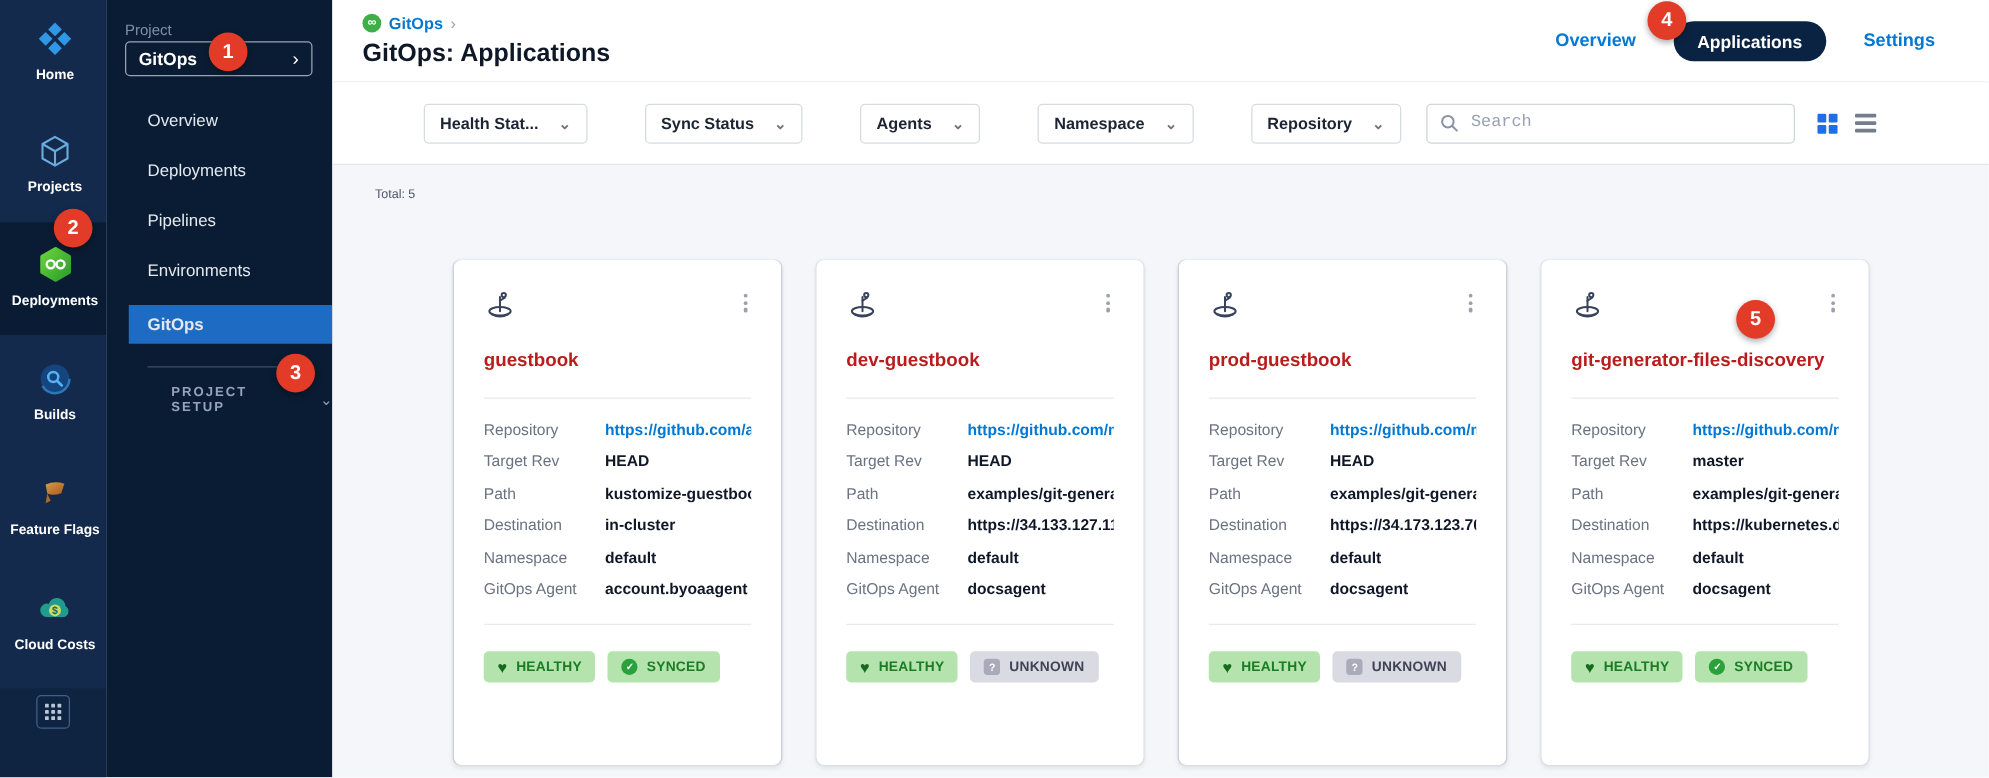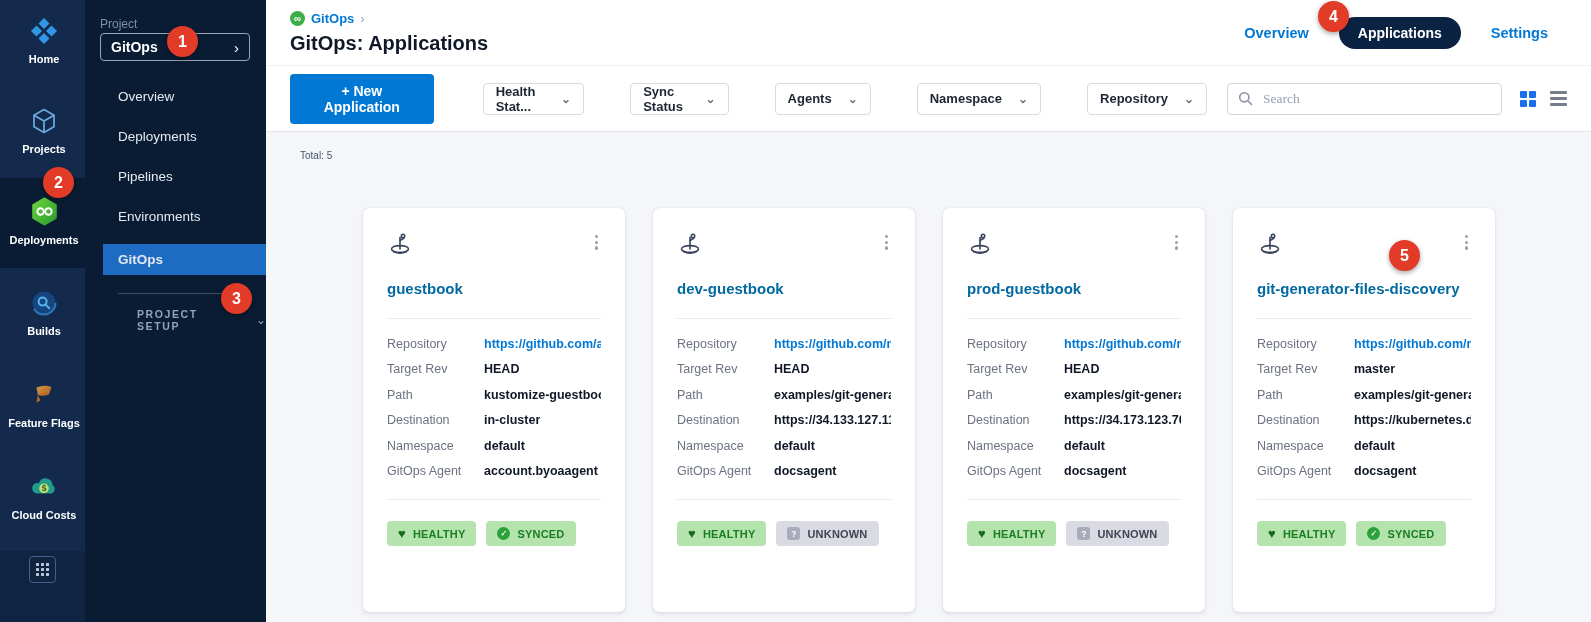--- a/index.html
+++ b/index.html
@@ -53,39 +53,39 @@
              display:flex;align-items:center;padding:0 24px;}
   .btn-new{background:#0278d5;color:#fff;font-weight:700;font-size:14px;padding:9px 16px;border-radius:4px;border:none;cursor:pointer;
            font-family:"Liberation Sans",sans-serif;}
   .filter-group{display:flex;gap:46px;margin-left:49px;}
   .fselect{height:32px;border:1px solid #d6dae1;border-radius:4px;background:#fff;display:flex;align-items:center;
            justify-content:space-between;padding:0 12px;font-size:13px;font-weight:600;color:#1d2433;cursor:pointer;}
   .fselect .caret{color:#6b7280;font-size:12px;margin-left:16px;line-height:0;}
   .search-box{margin-left:20px;width:295px;height:32px;border:1px solid #cfd4dd;border-radius:4px;background:#fff;
               display:flex;align-items:center;gap:8px;padding:0 10px;}
   .search-box input{border:none;outline:none;flex:1;font-size:13.5px;color:#1d2433;background:transparent;
-                    font-family:Liberation Serif, serif;}
+                    font-family:Liberation Mono, monospace;}
   .search-box input::placeholder{color:#98a2b3;}
   .view-icons{margin-left:18px;display:flex;align-items:center;gap:14px;}
   .grid-ic{display:grid;grid-template-columns:7px 7px;grid-template-rows:7px 7px;gap:2px;cursor:pointer;}
   .grid-ic i{background:#1b6fe8;border-radius:1px;}
   .list-ic{display:flex;flex-direction:column;gap:3px;cursor:pointer;}
   .list-ic i{width:17px;height:3px;background:#757d8a;border-radius:1px;}
 
   .content{position:relative;height:490px;background:#f4f6fa;}
   .total{position:absolute;left:34px;top:18px;font-size:10px;color:#4a5568;}
   .cards-row{position:absolute;left:97px;top:76px;display:flex;gap:28px;}
 
   
   .card{width:262px;height:404px;background:#fff;border-radius:6px;padding:24px;
         box-shadow:0 0 1px rgba(40,41,61,.25),0 2px 4px rgba(96,97,112,.14);}
   .card-top{display:flex;justify-content:space-between;align-items:flex-start;}
   .kebab{display:flex;flex-direction:column;gap:2.5px;padding:3px;cursor:pointer;}
   .kebab i{width:3.2px;height:3.2px;border-radius:50%;background:#9aa0ad;}
-  .card-name{margin-top:24px;font-size:15px;font-weight:600;color:#0369a1;white-space:nowrap;}
+  .card-name{margin-top:24px;font-size:15px;font-weight:600;color:#b91c1c;white-space:nowrap;}
   .hr{border-top:1px solid #e7e9ee;margin-top:21px;}
   .kv-rows{margin-top:12px;}
   .kv{display:flex;align-items:center;height:25.5px;font-size:12.5px;}
   .kv-label{width:97px;color:#6b7280;flex:none;}
   .kv-value{font-weight:700;color:#101828;white-space:nowrap;overflow:hidden;flex:1;}
   .kv-value.link{color:#0278d5;cursor:pointer;}
   .hr2{border-top:1px solid #e7e9ee;margin-top:15px;}
   .badges{margin-top:21px;display:flex;gap:10px;}
   .badge{display:inline-flex;align-items:center;gap:7px;height:25px;padding:0 11px;border-radius:4px;
          font-size:11px;font-weight:800;letter-spacing:.2px;}
@@ -242,21 +242,20 @@
       </div>
       <div class="page-title">GitOps: Applications</div>
       <div class="tabs">
         <span class="tab-link">Overview</span>
         <span class="tab-pill">Applications</span>
         <span class="tab-link">Settings</span>
       </div>
     </div>
 
     <div class="filterbar">
-      <button class="btn-new">+ New Application</button>
       <div class="filter-group">
           <div class="fselect">
             <span>Health Stat...</span>
             <span class="caret">⌄</span>
           </div>
           <div class="fselect">
             <span>Sync Status</span>
             <span class="caret">⌄</span>
           </div>
           <div class="fselect">

